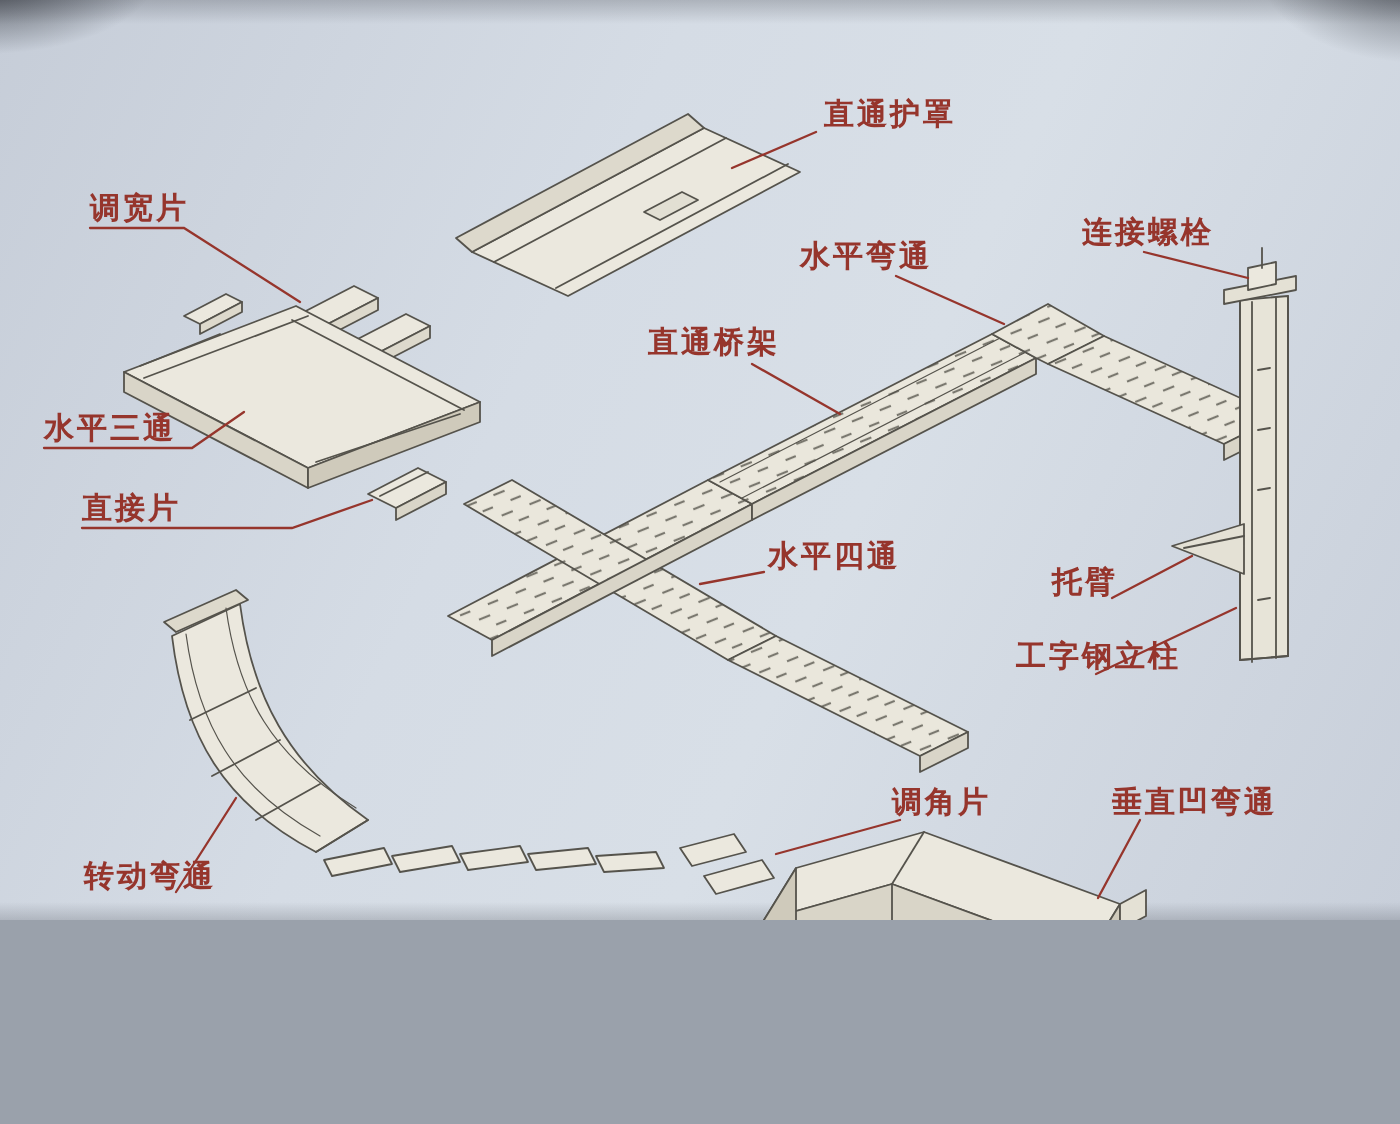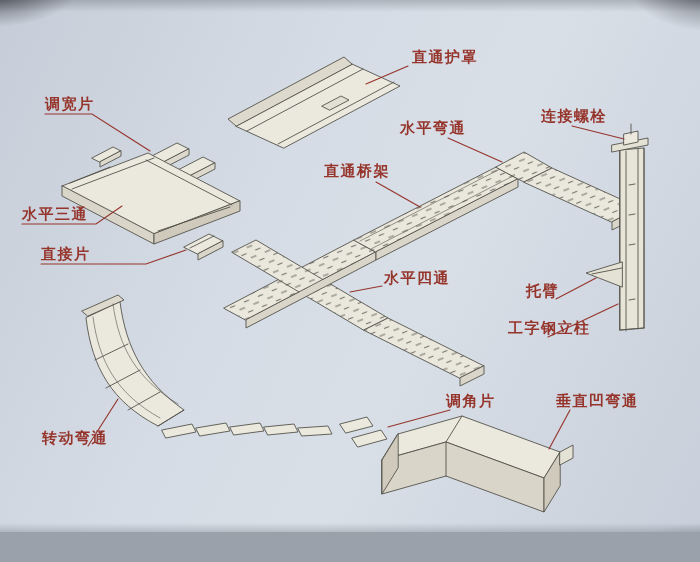--- a/index.html
+++ b/index.html
@@ -1,17 +1,17 @@
 <!DOCTYPE html>
 <html><head>
 <meta charset="utf-8">
 <style>
   html,body{margin:0;padding:0;background:#9aa1ab;}
   .photo{
-    position:relative;width:700px;height:532px;overflow:hidden;
+    position:relative;width:700px;height:460px;overflow:hidden;
     font-family:"Liberation Sans",sans-serif;
     background:
       radial-gradient(140px 60px at -10px -10px, rgba(22,25,31,.70), rgba(22,25,31,0) 62%),
       radial-gradient(130px 75px at 710px -15px, rgba(22,25,31,.62), rgba(22,25,31,0) 62%),
       radial-gradient(160px 85px at 708px 575px, rgba(38,42,50,.30), rgba(0,0,0,0) 62%),
       linear-gradient(180deg, rgba(30,32,40,.22) 0, rgba(0,0,0,0) 12px),
       linear-gradient(0deg, rgba(30,32,40,.18) 0, rgba(0,0,0,0) 9px),
       linear-gradient(115deg,#c6cdd8 0%,#d5dce5 38%,#d8dfe7 60%,#c8cfda 100%);
   }
   .photo svg{position:absolute;inset:0;}

